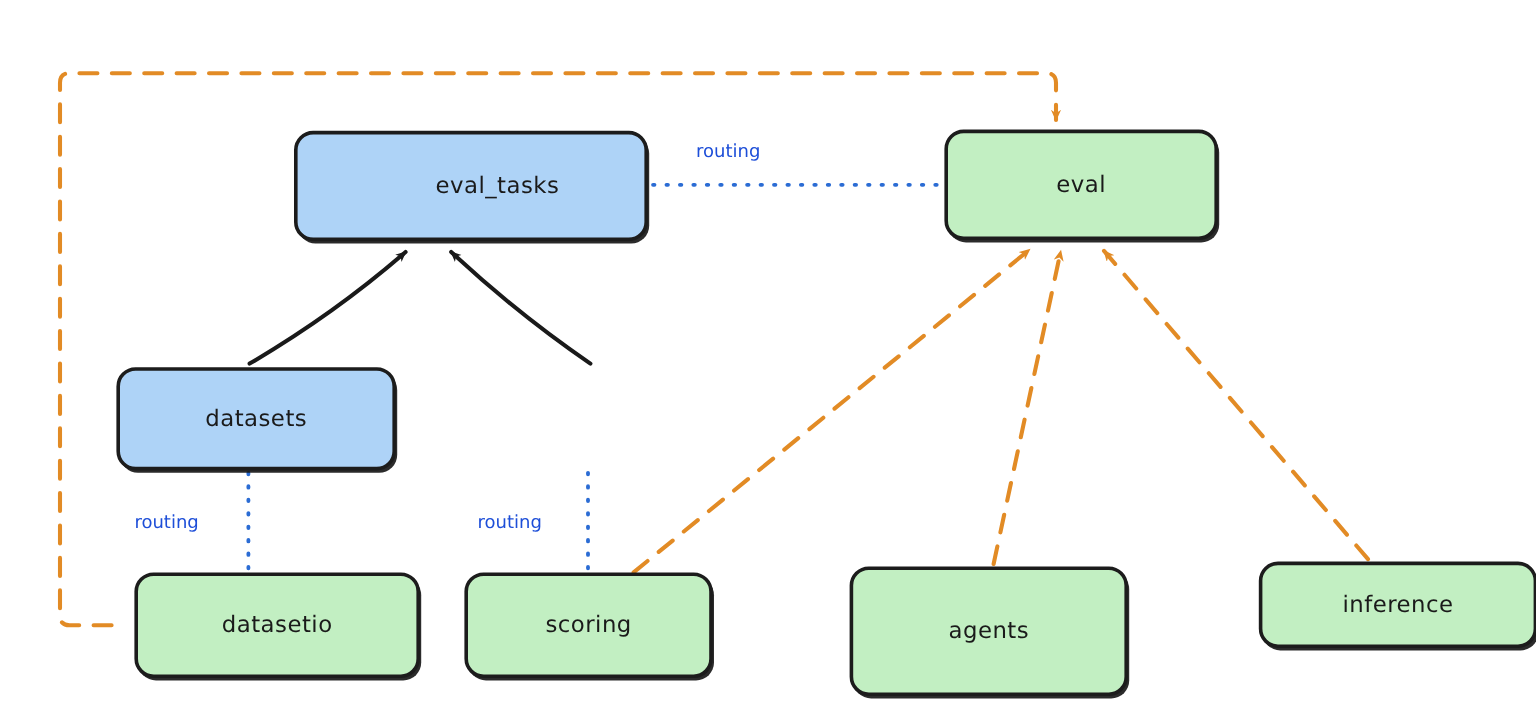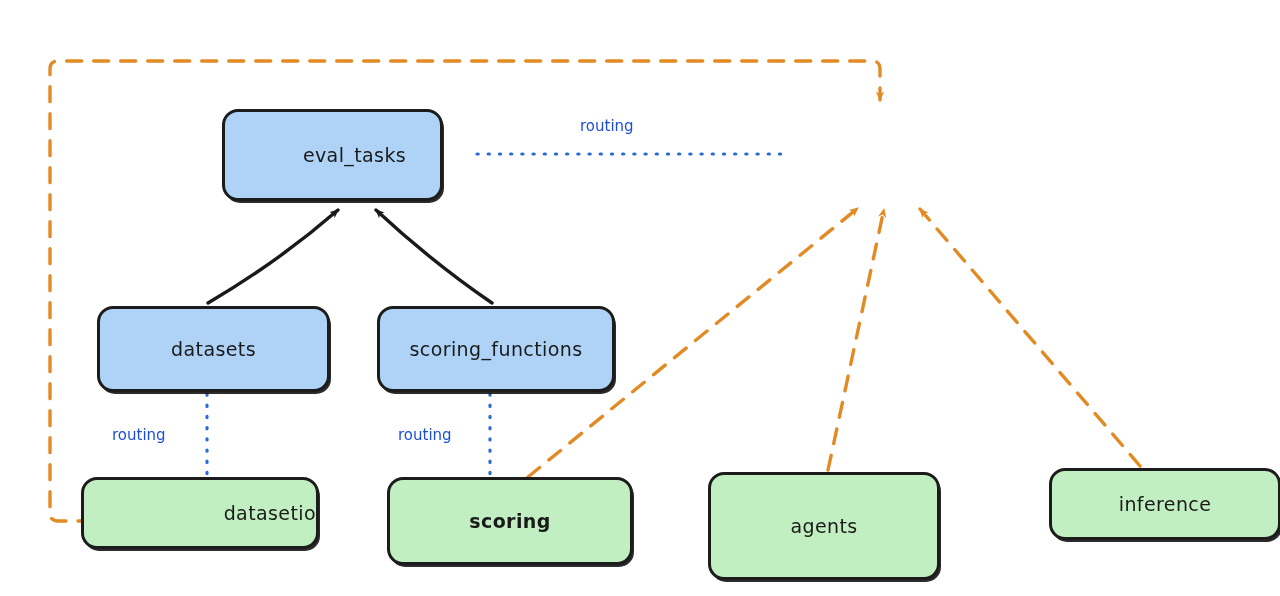--- a/index.html
+++ b/index.html
@@ -101,38 +101,38 @@
 
     <g>
       <path d="M828,470 L884,209" fill="none" stroke="#e28b25" stroke-width="3.4" stroke-linecap="round" stroke-dasharray="15 12" marker-end="url(#arrow-orange)"></path>
     </g>
 
     <g>
       <path d="M1140,466 L920,209" fill="none" stroke="#e28b25" stroke-width="3.4" stroke-linecap="round" stroke-dasharray="15 12" marker-end="url(#arrow-orange)"></path>
     </g>
   </svg>
 
-  <div class="node blue" style="left:222px; top:109px; width:221px; height:92px;padding-left:44px;">
+  <div class="node blue" style="left:245px; top:109px; width:295px; height:92px;padding-left:44px;">
     <span class="label">eval_tasks</span>
   </div>
 
+  <div class="node green" style="left:787px; top:108px; width:228px; height:92px;">
+    <span class="label">eval</span>
+  </div>
 
   <div class="node blue" style="left:97px; top:306px; width:233px; height:86px;">
     <span class="label">datasets</span>
   </div>
 
-  <div class="node blue" style="left:377px; top:306px; width:238px; height:86px;">
-    <span class="label">scoring_functions</span>
-  </div>
 
-  <div class="node green" style="left:81px; top:477px; width:238px; height:72px;justify-content:flex-end;">
+  <div class="node green" style="left:112px; top:477px; width:238px; height:88px;">
     <span class="label">datasetio</span>
   </div>
 
-  <div class="node green" style="left:387px; top:477px; width:246px; height:88px;font-weight:bold;">
+  <div class="node green" style="left:387px; top:477px; width:207px; height:88px;">
     <span class="label">scoring</span>
   </div>
 
   <div class="node green" style="left:708px; top:472px; width:232px; height:108px;">
     <span class="label">agents</span>
   </div>
 
   <div class="node green" style="left:1027px; top:468px; width:232px; height:72px;margin-left:22px;">
     <span class="label">inference</span>
   </div>

